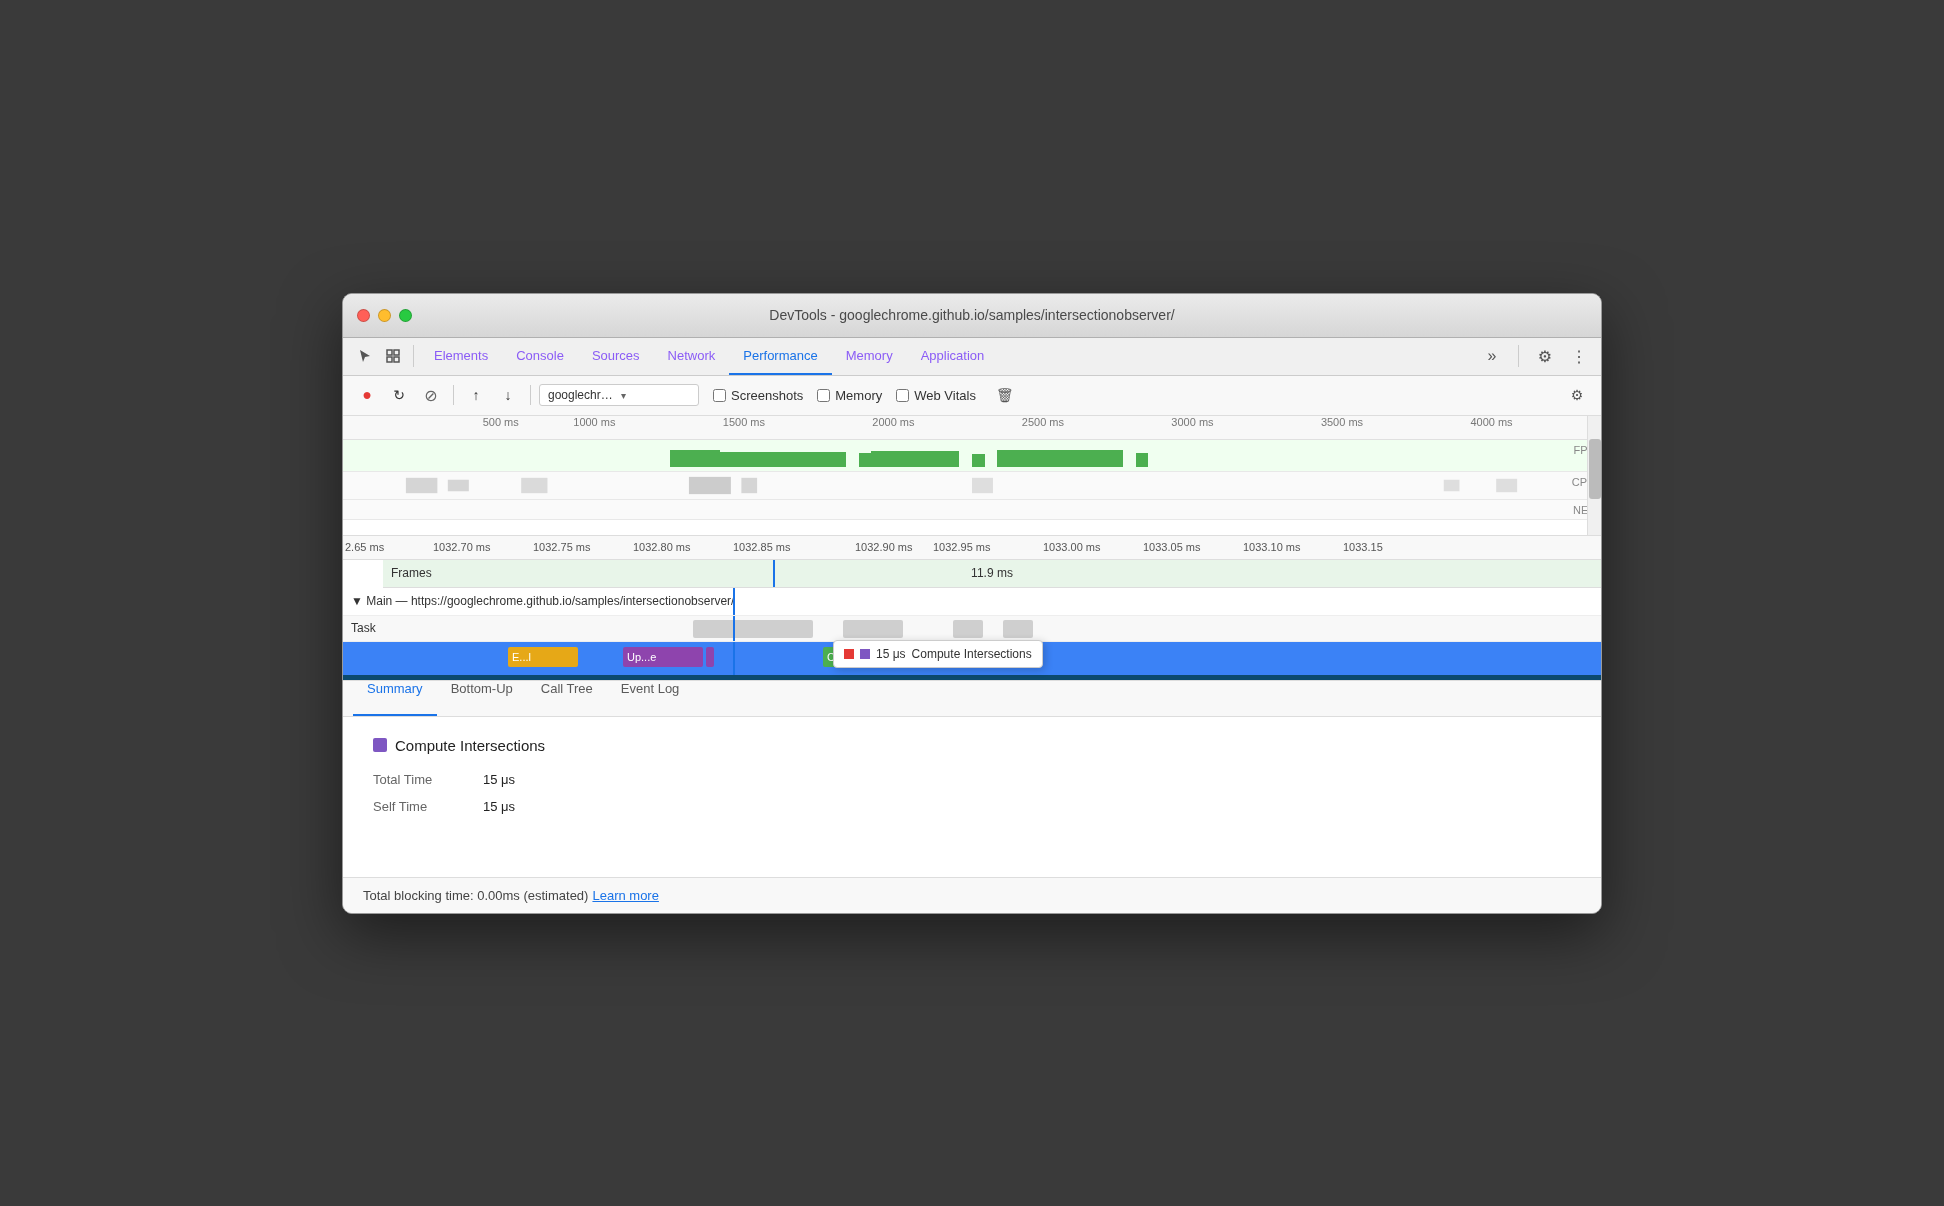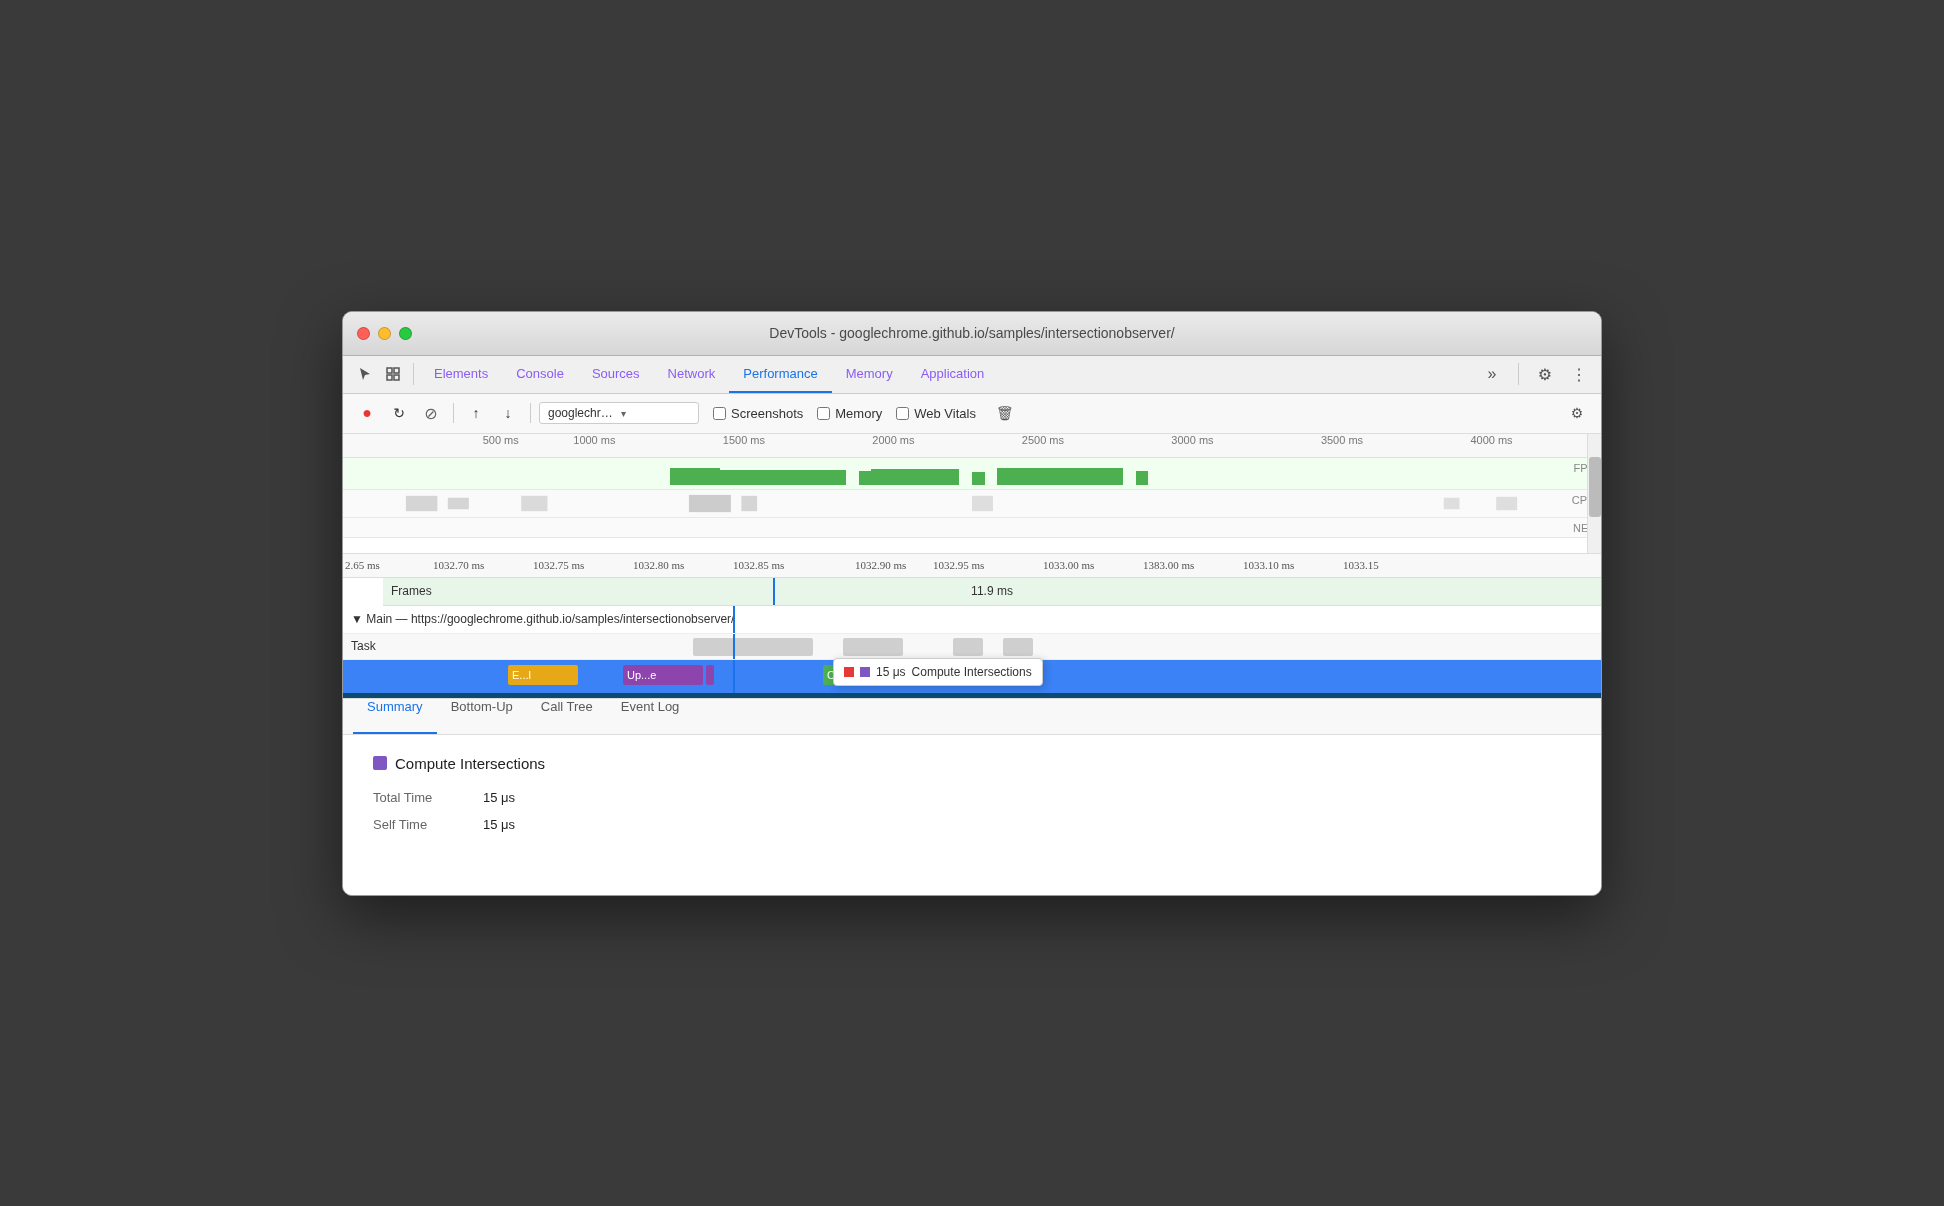--- a/index.html
+++ b/index.html
@@ -226,21 +226,20 @@
       background: #f8f8f8;
       border-bottom: 1px solid #ddd;
       display: flex;
       align-items: center;
       font-size: 11px;
       color: #555;
       padding: 0 6px;
       gap: 0;
       position: relative;
       overflow: hidden;
-      font-family: Liberation Serif, serif;
     }
     .time-mark {
       position: absolute;
       font-size: 11px;
       color: #555;
     }
 
     
     .frames-row {
       height: 30px;
@@ -602,21 +601,21 @@
 
     <div class="time-ruler-zoomed" style="height: 24px; background: #f8f8f8; border-bottom: 1px solid #ddd; overflow: hidden; position: relative;">
       <span class="time-mark" style="left: 2px;">2.65 ms</span>
       <span class="time-mark" style="left: 90px;">1032.70 ms</span>
       <span class="time-mark" style="left: 190px;">1032.75 ms</span>
       <span class="time-mark" style="left: 290px;">1032.80 ms</span>
       <span class="time-mark" style="left: 390px;">1032.85 ms</span>
       <span class="time-mark" style="left: 512px;">1032.90 ms</span>
       <span class="time-mark" style="left: 590px;">1032.95 ms</span>
       <span class="time-mark" style="left: 700px;">1033.00 ms</span>
-      <span class="time-mark" style="left: 800px;">1383.00 ms</span>
+      <span class="time-mark" style="left: 800px;">1033.05 ms</span>
       <span class="time-mark" style="left: 900px;">1033.10 ms</span>
       <span class="time-mark" style="left: 1000px;">1033.15</span>
     </div>
 
     <div class="frames-row" style="background: #e8f5e9; height: 28px; border-bottom: 1px solid #ddd; position: relative; display: flex; align-items: center; padding: 0 8px;">
       <span class="frames-label">Frames</span>
       <span class="frame-time" style="position: absolute; left: 50%; transform: translateX(-50%); font-size: 12px;">11.9 ms</span>
 
       <div class="cursor-line" style="position: absolute; left: 390px; top: 0; bottom: 0; width: 2px; background: #1a73e8;"></div>
     </div>
@@ -687,14 +686,18 @@
     <div class="summary-row">
       <span class="summary-label">Total Time</span>
       <span class="summary-value">15 μs</span>
     </div>
     <div class="summary-row">
       <span class="summary-label">Self Time</span>
       <span class="summary-value">15 μs</span>
     </div>
   </div>
 
+  <div class="footer-bar">
+    <span>Total blocking time: 0.00ms (estimated)</span>
+    <span class="footer-link">Learn more</span>
+  </div>
 
 </div>
 
 </body></html>

